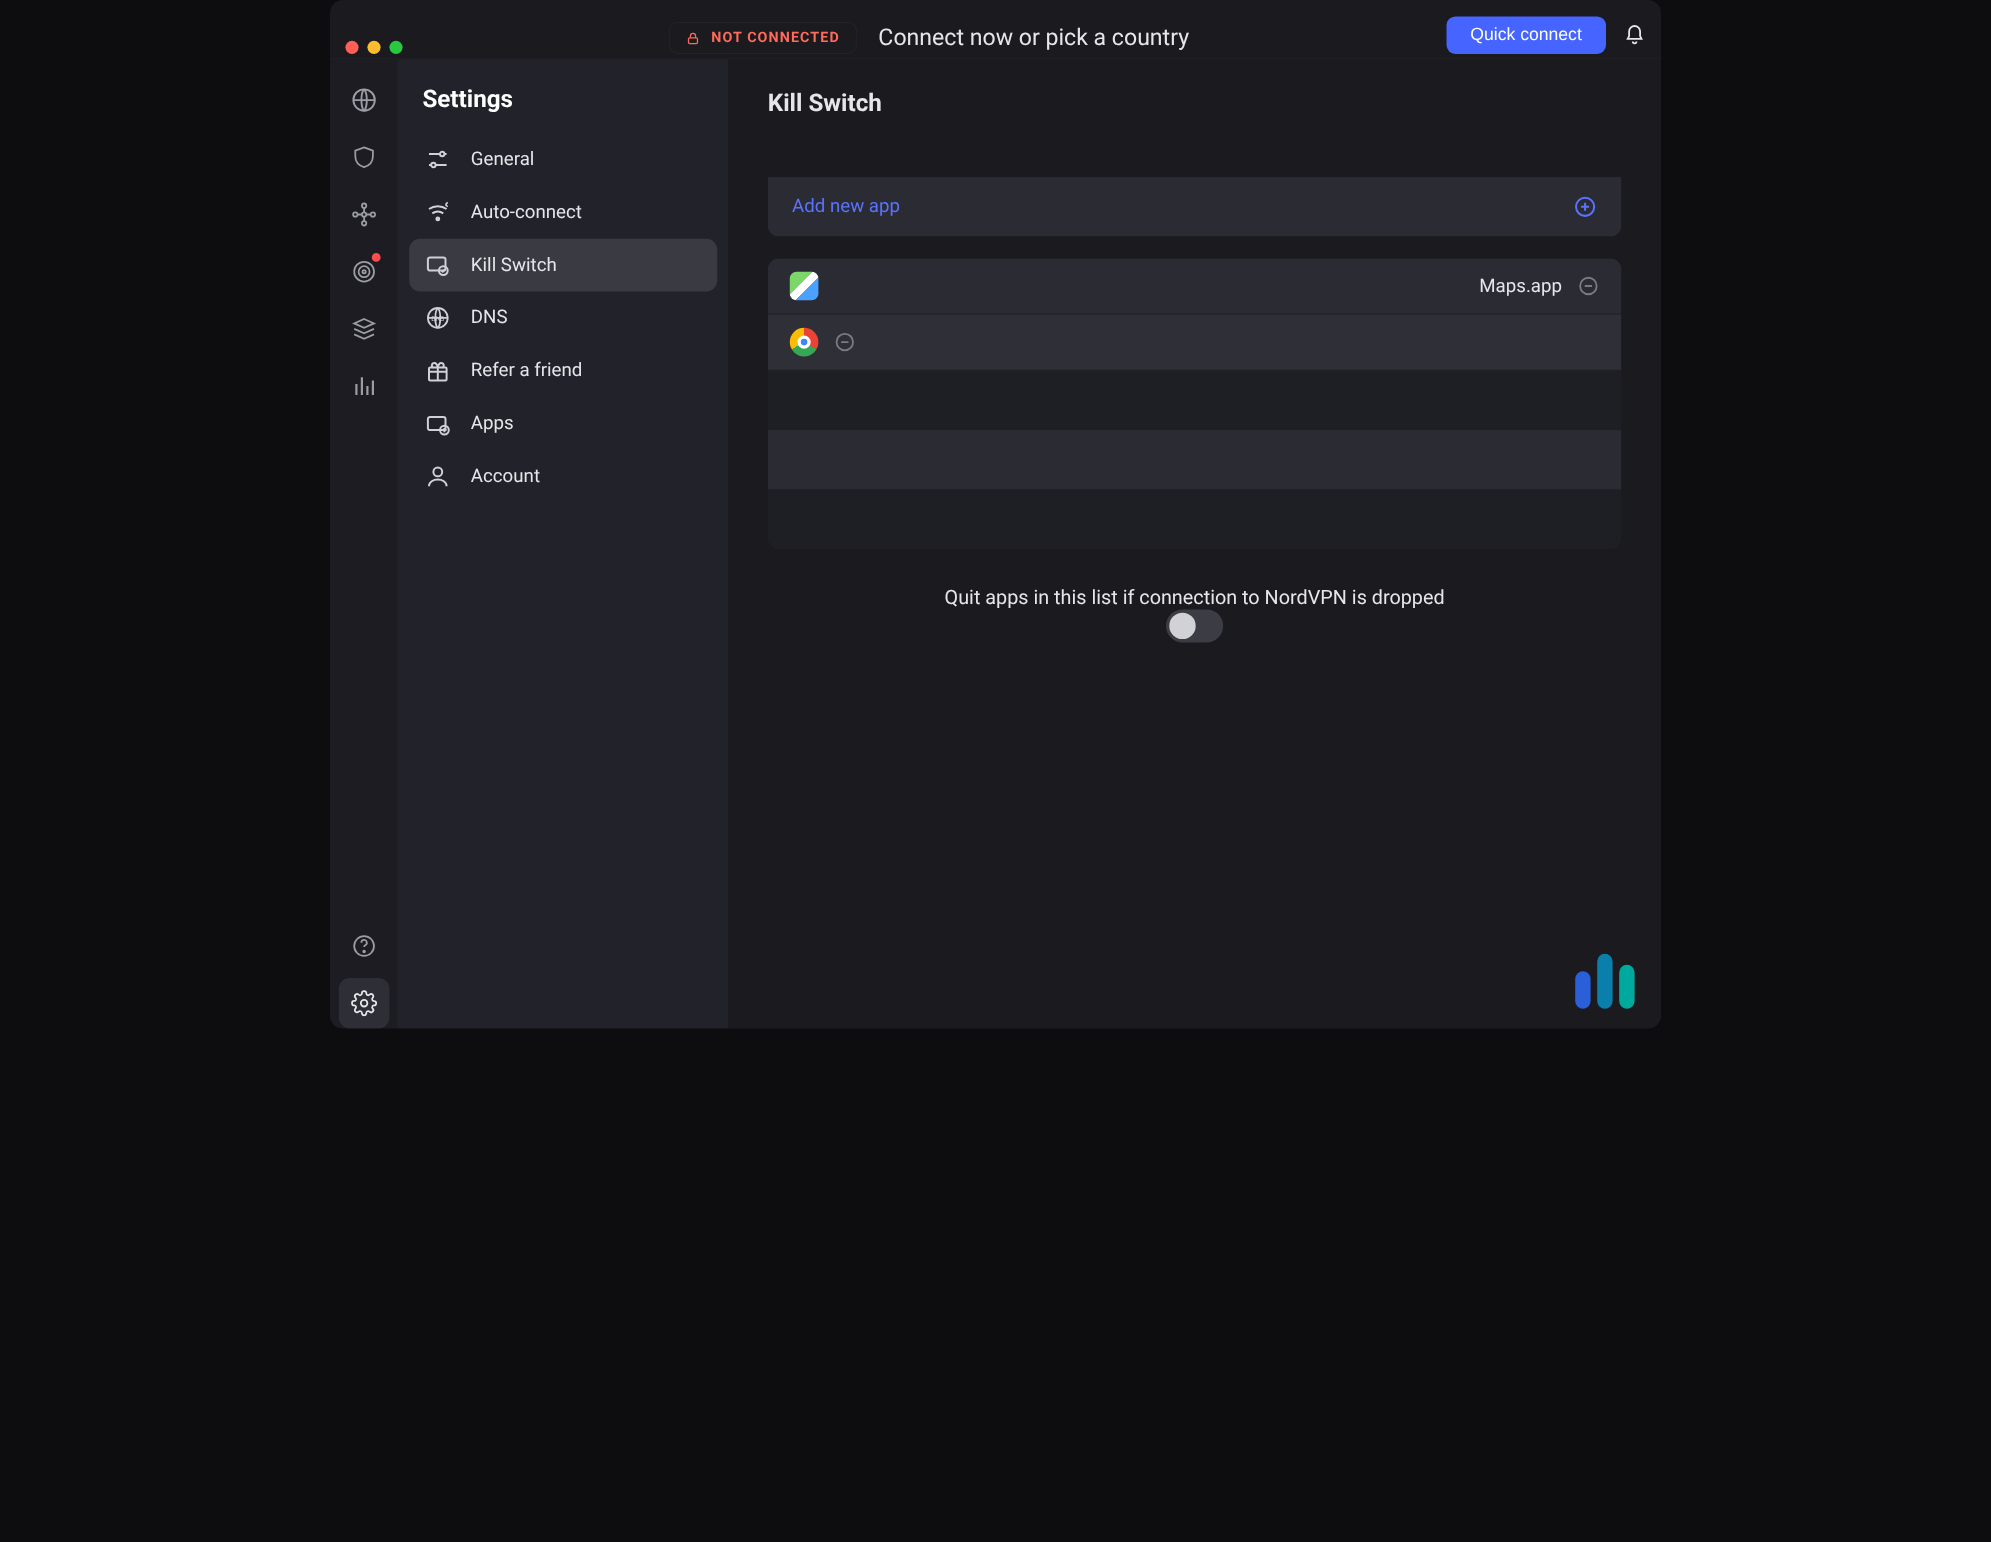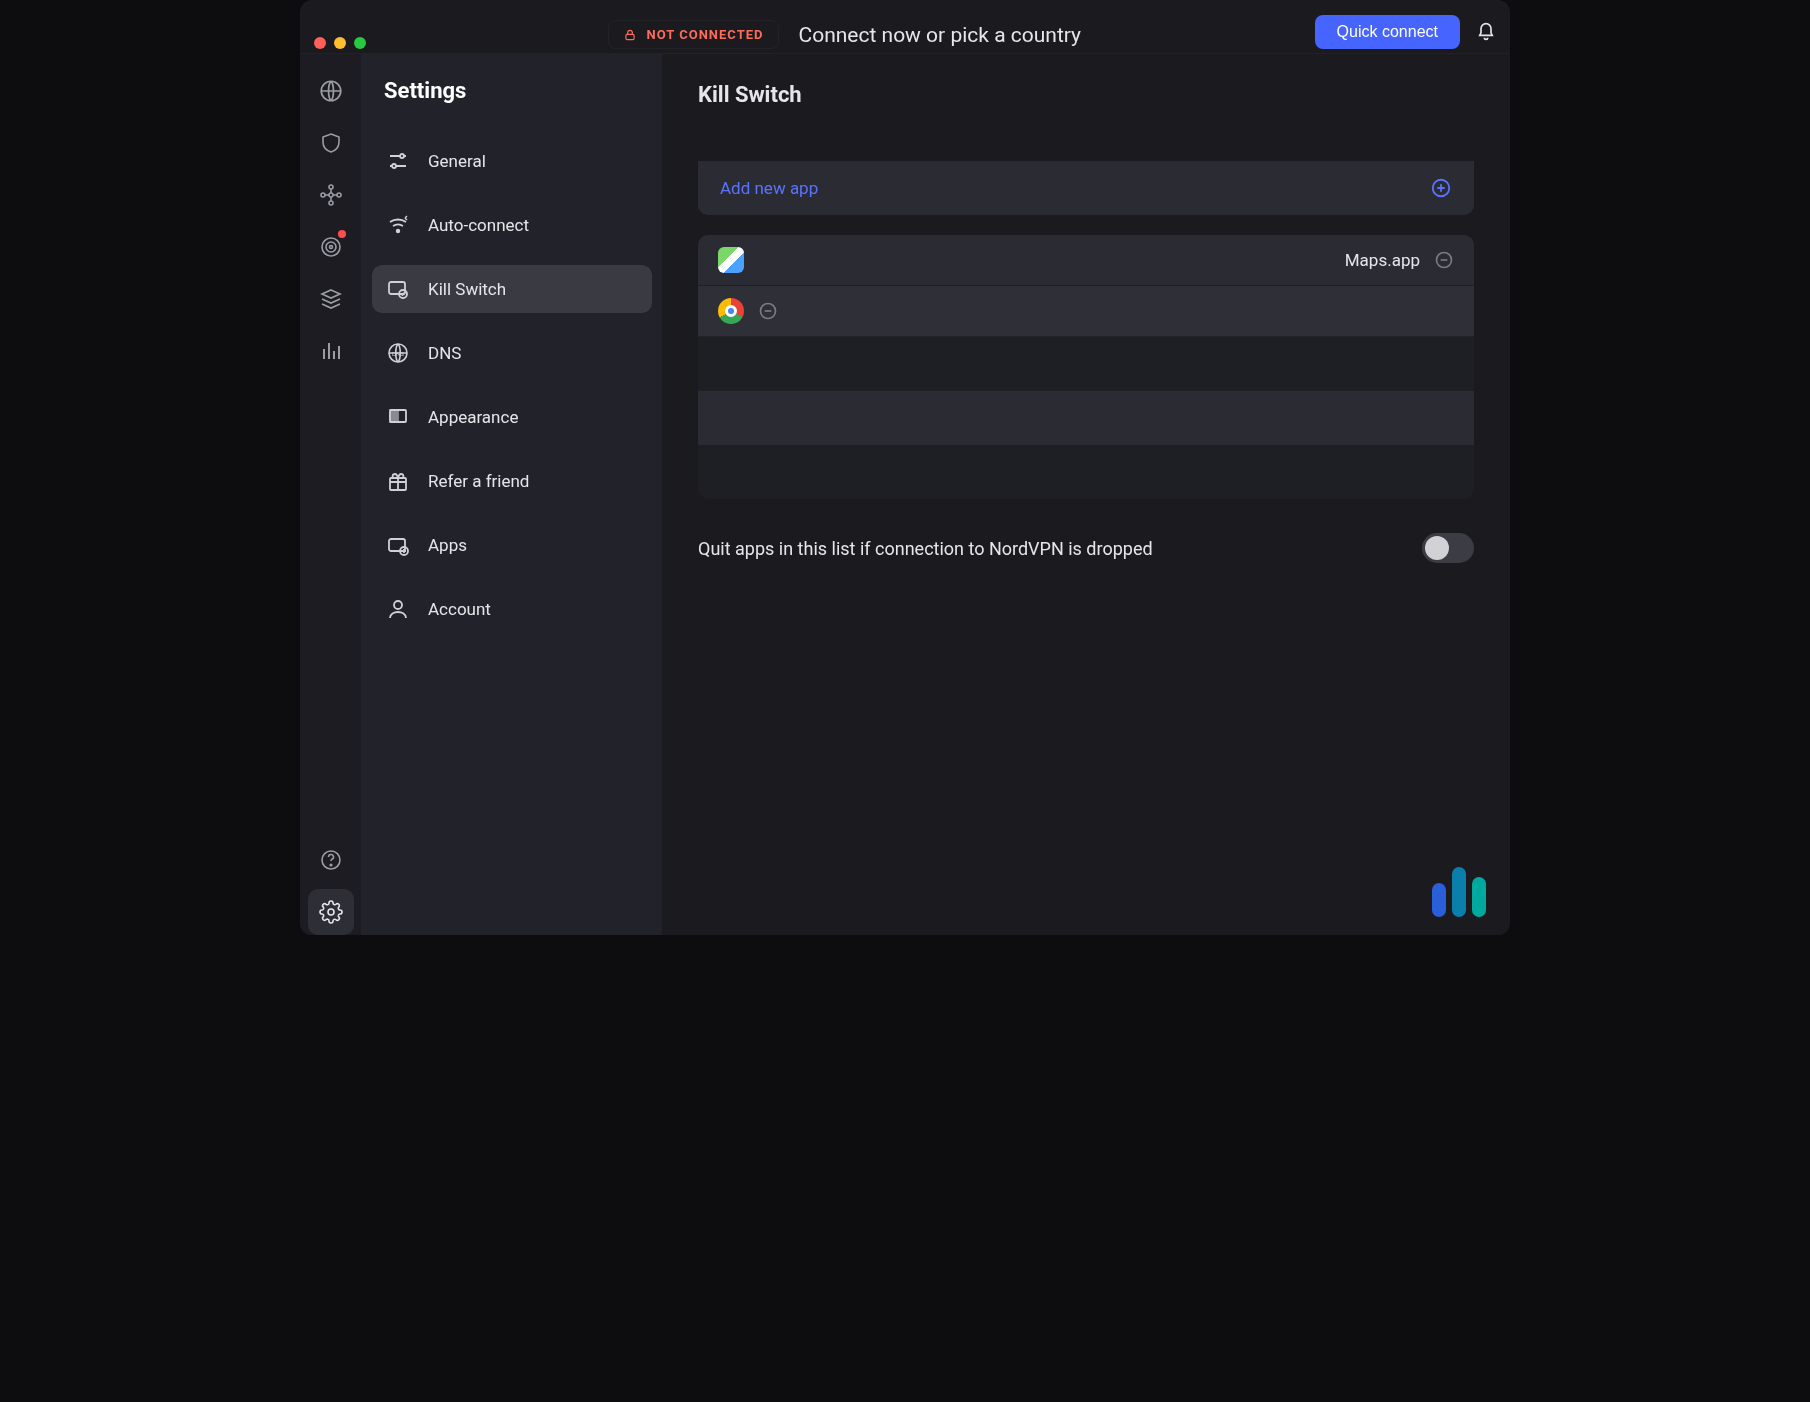--- a/index.html
+++ b/index.html
@@ -45,40 +45,40 @@
   .quick-connect{background:var(--accent-blue);color:#fff;font-size:16px;border:none;padding:8px 22px;border-radius:8px;cursor:pointer;}
   .bell{color:var(--text);}
   
   .body{flex:1;display:flex;min-height:0;}
   .rail{width:62px;background:var(--bg-rail);display:flex;flex-direction:column;align-items:center;padding-top:14px;gap:6px;border-right:1px solid rgba(255,255,255,0.03);}
   .rail-btn{width:46px;height:46px;display:flex;align-items:center;justify-content:center;border-radius:10px;color:var(--text-muted);position:relative;cursor:pointer;}
   .rail-btn.active{background:#2e2e36;color:var(--text);}
   .rail-spacer{flex:1;}
   .rail .badge{position:absolute;top:6px;right:8px;width:8px;height:8px;background:var(--badge-red);border-radius:50%;}
   
-  .sidebar{width:300px;background:var(--bg-inner);padding:20px 10px;display:flex;flex-direction:column;gap:16px;}
+  .sidebar{width:300px;background:var(--bg-inner);padding:20px 10px;display:flex;flex-direction:column;gap:0;}
   .sidebar h1{font-size:22px;margin:4px 12px 18px;color:#fff;font-weight:700;}
   .nav-item{display:flex;align-items:center;gap:18px;padding:12px 14px;border-radius:10px;color:var(--text);font-size:17px;cursor:pointer;}
   .nav-item .nav-icon{width:24px;height:24px;display:flex;align-items:center;justify-content:center;color:#d0d0d6;}
   .nav-item.active{background:#3a3a42;}
   
   .main{flex:1;background:var(--bg-window);padding:28px 36px 36px 36px;overflow:auto;position:relative;}
   .main h2{font-size:22px;font-weight:700;margin:0 0 26px 0;}
   .card{border-radius:10px;overflow:hidden;margin-bottom:20px;}
   .add-row{display:flex;align-items:center;justify-content:space-between;background:var(--bg-panel);padding:16px 22px;color:var(--accent-blue-text);font-size:17px;cursor:pointer;margin-top:28px;}
   .add-row .plus{color:var(--accent-blue-text);}
   .app-list{background:#1f1f27;border-radius:10px;overflow:hidden;}
   .app-row{display:flex;align-items:center;gap:14px;padding:12px 20px;background:var(--bg-panel);border-bottom:1px solid rgba(0,0,0,0.25);}
   .app-row:nth-child(2){background:var(--bg-row);}
   .app-row .app-icon{width:26px;height:26px;border-radius:6px;display:flex;align-items:center;justify-content:center;font-size:14px;}
   .app-row .app-name{flex:1;font-size:17px;color:var(--text);text-align:right;}
   .remove-btn{color:#7a7a83;cursor:pointer;}
   .empty-row{height:54px;background:#1e1e25;}
   .empty-row.alt{background:var(--bg-panel);}
-  .toggle-row{display:flex;align-items:center;justify-content:space-between;margin-top:34px;}
+  .toggle-row{display:flex;align-items:center;justify-content:space-between;margin-top:34px;flex-direction:column;}
   .toggle-row .desc{font-size:18px;color:var(--text);}
   .switch{width:52px;height:30px;background:var(--toggle-off);border-radius:15px;position:relative;cursor:pointer;}
   .switch .knob{position:absolute;top:3px;left:3px;width:24px;height:24px;background:var(--toggle-knob);border-radius:50%;transition:left .15s;}
   .brand-mark{position:absolute;right:24px;bottom:18px;display:flex;align-items:flex-end;gap:6px;}
   .brand-mark span{display:block;width:14px;border-radius:7px;}
   .brand-mark .b1{height:34px;background:var(--brand-1);}
   .brand-mark .b2{height:50px;background:var(--brand-3);}
   .brand-mark .b3{height:40px;background:var(--brand-2);}
   svg{display:block;}
   
@@ -218,29 +218,20 @@
         <span class="nav-icon">
           <svg width="24" height="24" viewBox="0 0 24 24" fill="none" stroke="currentColor" stroke-width="1.6">
               <circle cx="12" cy="12" r="9"></circle>
               <path d="M3 12h18M12 3c3 3 3 15 0 18M12 3c-3 3-3 15 0 18"></path>
               <text x="12" y="15" text-anchor="middle" font-size="6" fill="currentColor" stroke="none">DNS</text>
             </svg>
         </span>
         <span>DNS</span>
       </div>
 
-      <div class="nav-item">
-        <span class="nav-icon">
-          <svg width="24" height="24" viewBox="0 0 24 24" fill="none" stroke="currentColor" stroke-width="1.8">
-              <rect x="4" y="5" width="16" height="12" rx="1"></rect>
-              <rect x="4" y="5" width="8" height="12" fill="currentColor" opacity="0.6"></rect>
-            </svg>
-        </span>
-        <span>Appearance</span>
-      </div>
 
       <div class="nav-item">
         <span class="nav-icon">
           <svg width="24" height="24" viewBox="0 0 24 24" fill="none" stroke="currentColor" stroke-width="1.8">
               <rect x="4" y="9" width="16" height="12" rx="1"></rect>
               <path d="M4 13h16M12 9v12M8 9c-2 0-2-4 1-4 2 0 3 4 3 4M16 9c2 0 2-4-1-4-2 0-3 4-3 4"></path>
             </svg>
         </span>
         <span>Refer a friend</span>
       </div>

